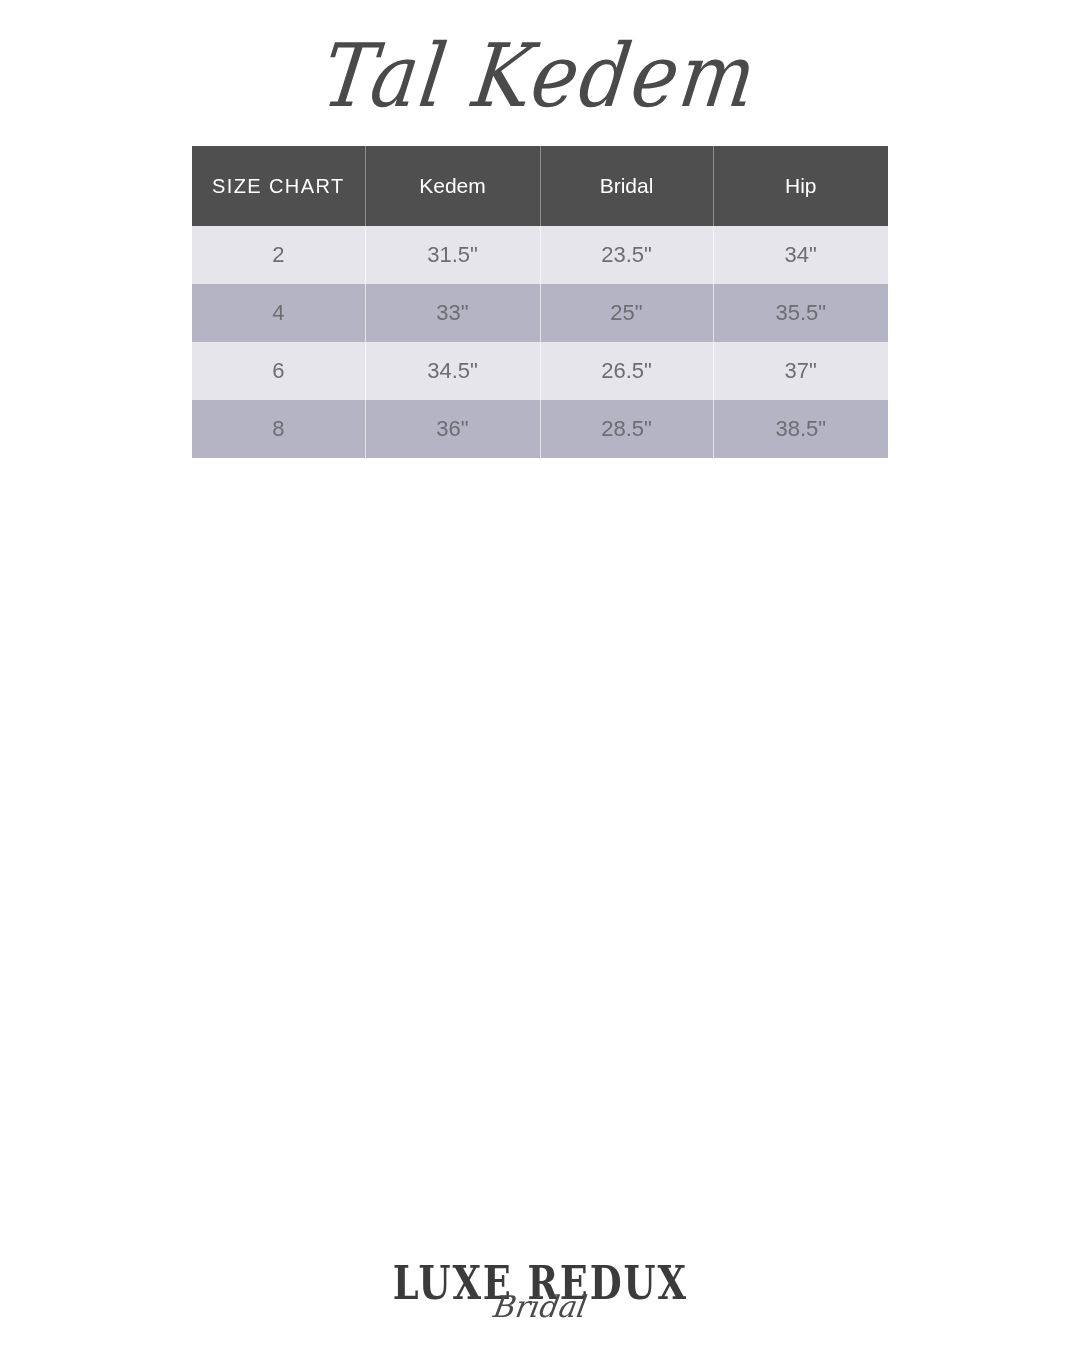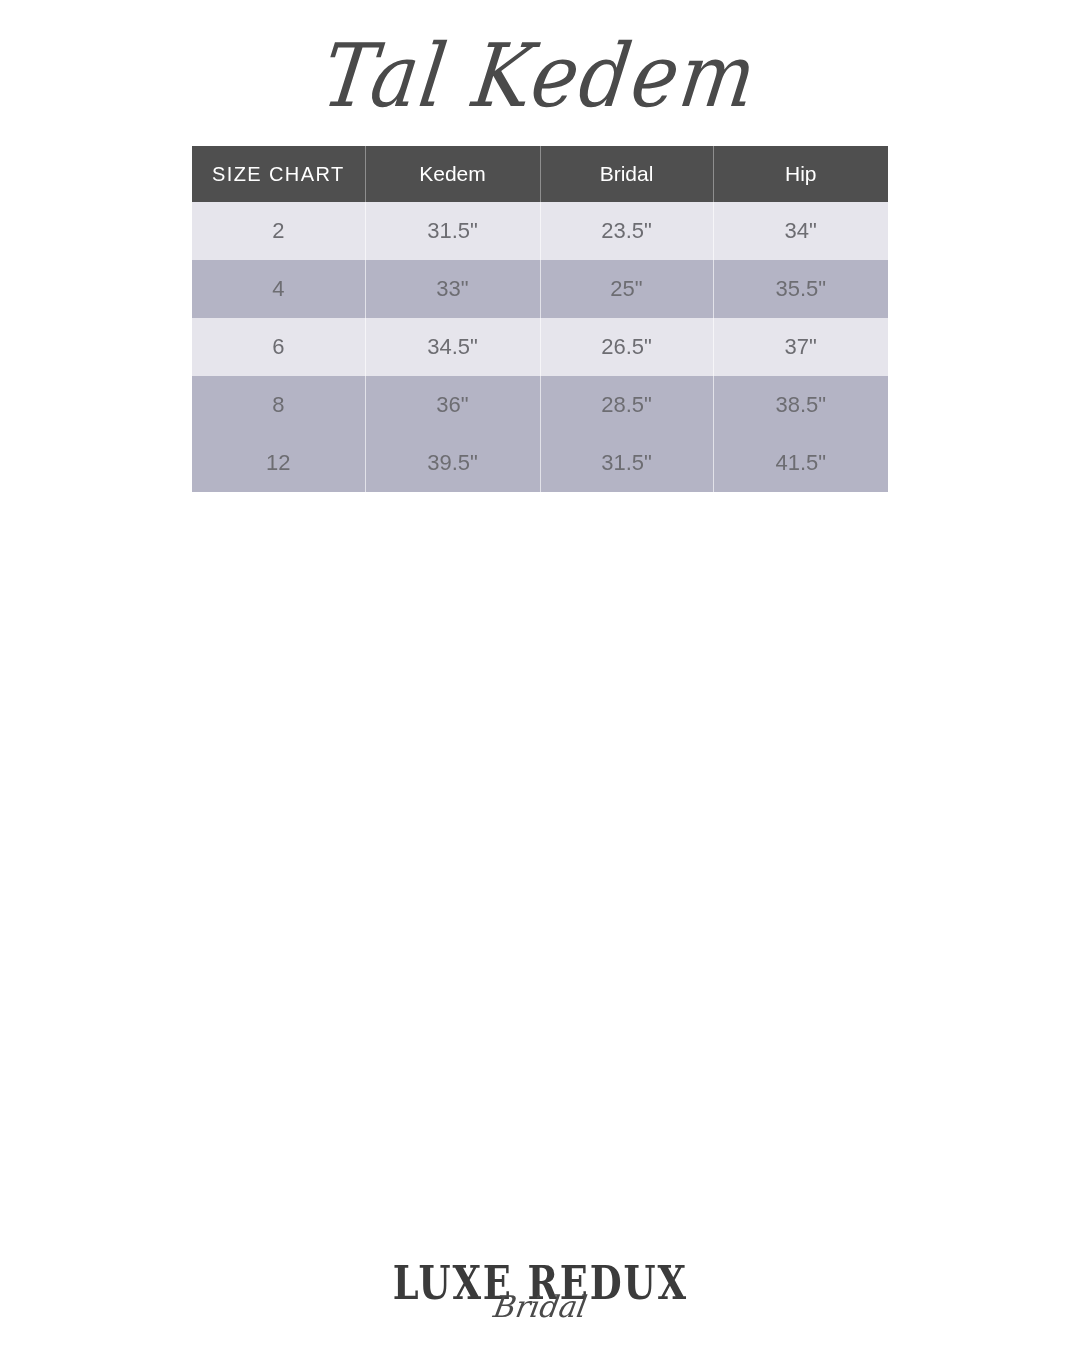--- a/index.html
+++ b/index.html
@@ -54,21 +54,21 @@
 
   .size-table thead th {
     background: #4f4f4f;
     color: #ffffff;
     height: 56px;
     font-weight: 400;
     font-size: 21px;
     text-align: center;
     vertical-align: middle;
     border-right: 1px solid #8e8e8e;
-    padding: 0;
+    padding: 12px;
   }
   .size-table thead th.hdr-size {
     font-size: 20px;
     letter-spacing: 1.4px;
   }
   .size-table thead th:last-child { border-right: none; }
 
   .size-table tbody td {
     height: 58px;
     font-size: 22px;
@@ -158,25 +158,19 @@
       <td>34.5"</td>
       <td>26.5"</td>
       <td>37"</td>
     </tr>
     <tr class="row-dark">
       <td>8</td>
       <td>36"</td>
       <td>28.5"</td>
       <td>38.5"</td>
     </tr>
-    <tr class="row-dark">
-      <td>12</td>
-      <td>39.5"</td>
-      <td>31.5"</td>
-      <td>41.5"</td>
-    </tr>
   </tbody>
 </table>
 
 <div class="footer-logo">
   <div class="logo-main">LUXE REDUX</div>
   <div class="logo-script">Bridal</div>
 </div>
 
 </body></html>

